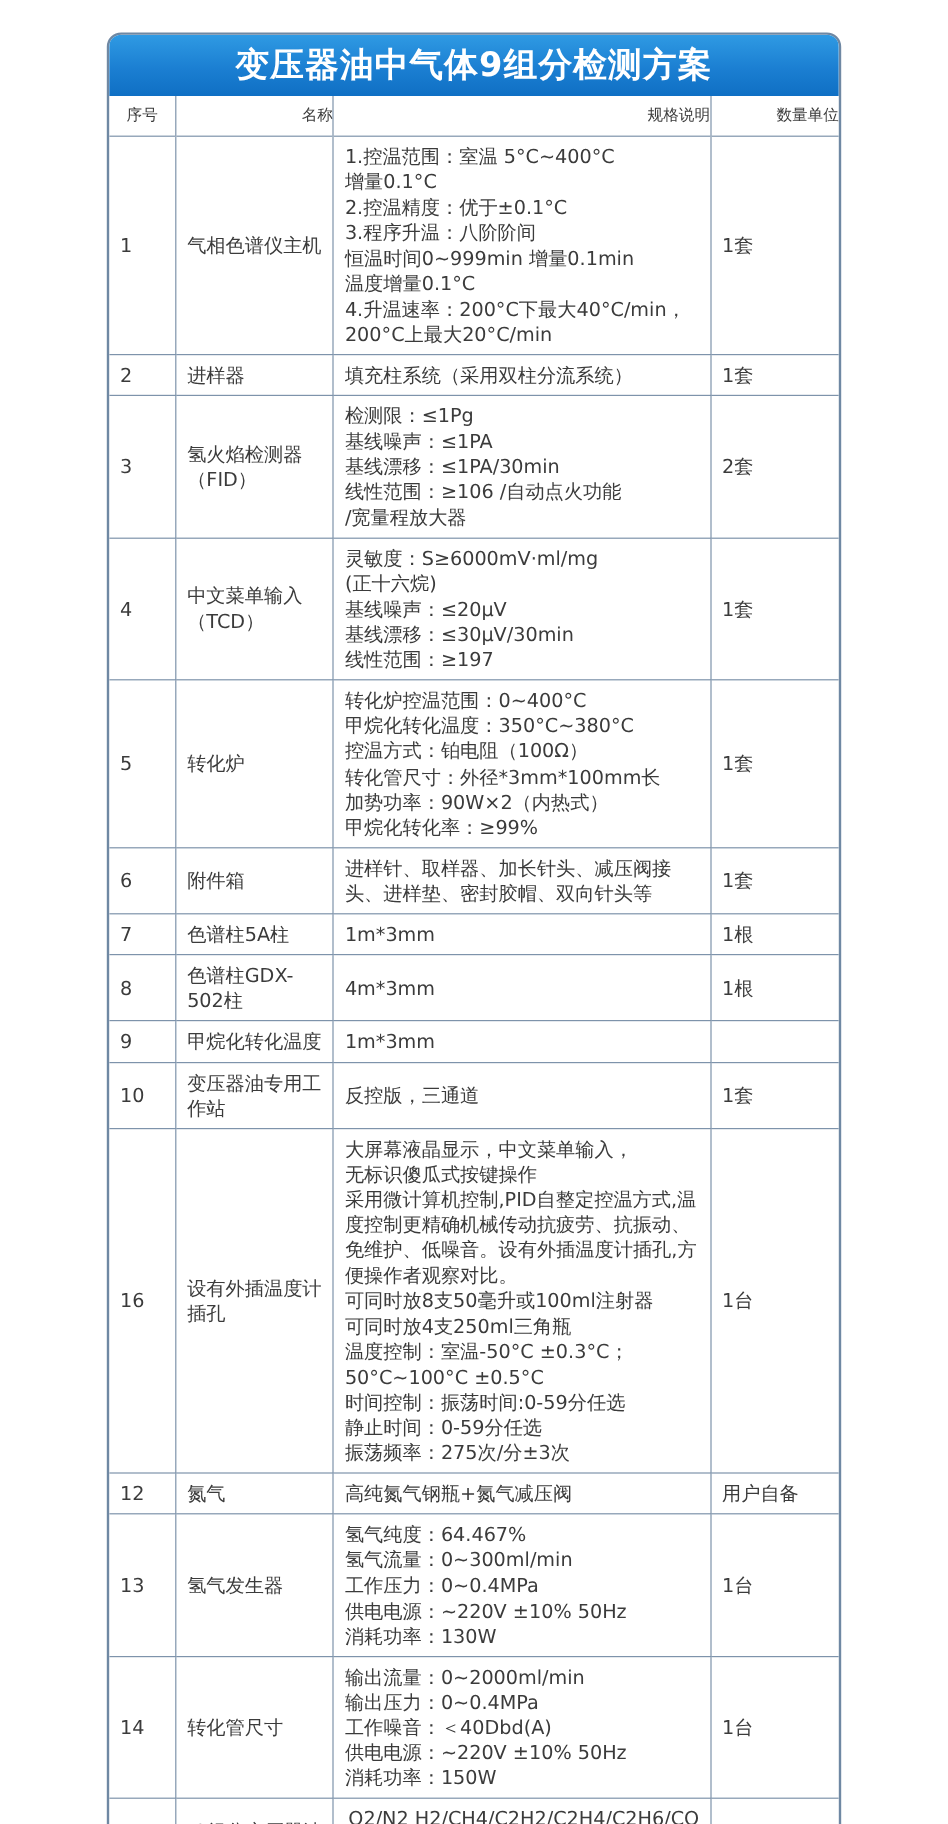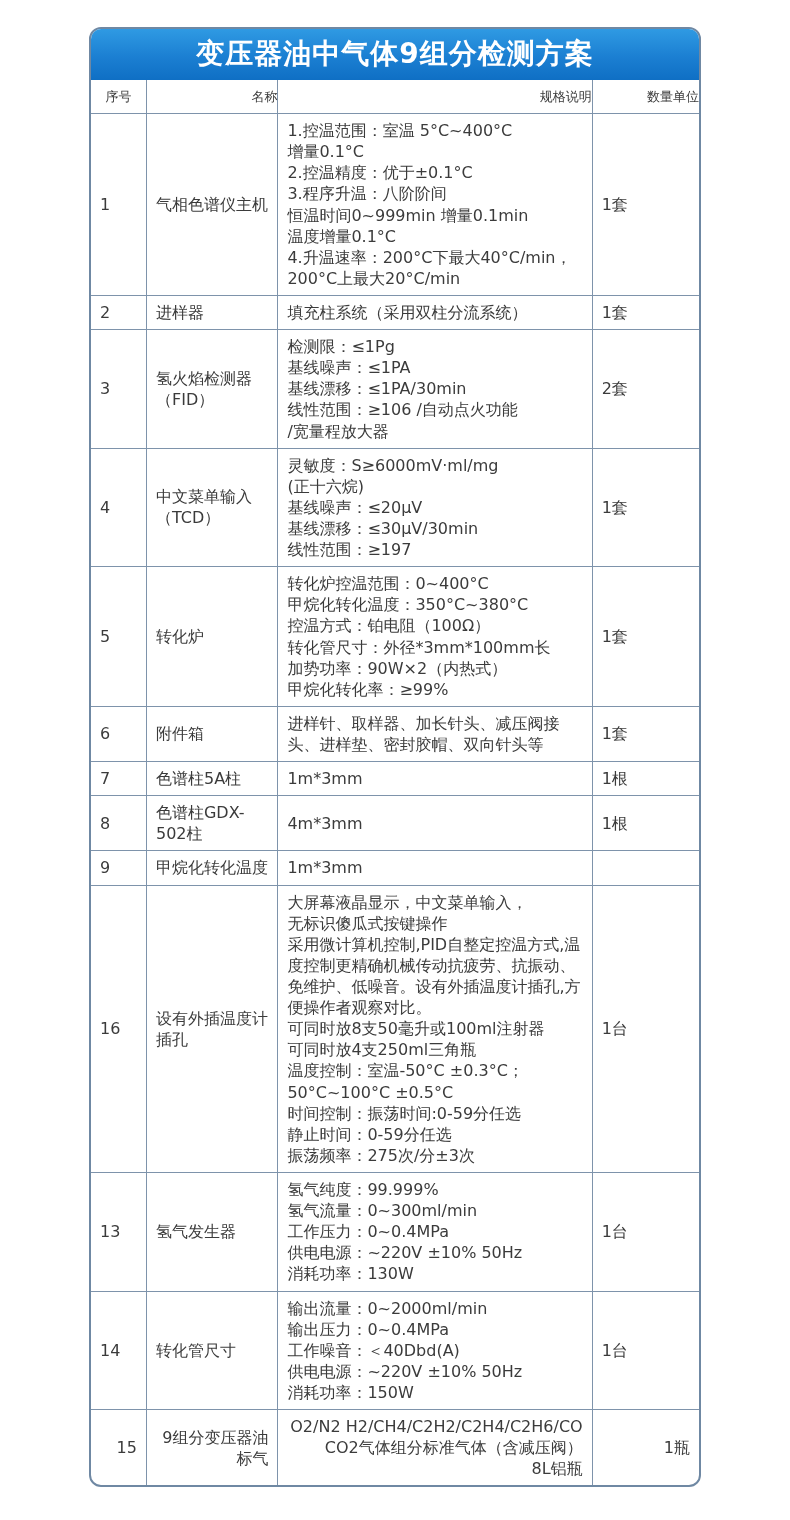--- a/index.html
+++ b/index.html
@@ -148,38 +148,50 @@
           <td class="cell-spec">4m*3mm</td>
           <td class="cell-qty">1根</td>
         </tr>
         <tr>
           <td class="cell-no">9</td>
           <td class="cell-name">甲烷化转化温度</td>
           <td class="cell-spec">1m*3mm</td>
           <td class="cell-qty"></td>
         </tr>
         <tr>
+          <td class="cell-no">10</td>
+          <td class="cell-name">变压器油专用工作站</td>
+          <td class="cell-spec">反控版，三通道</td>
+          <td class="cell-qty">1套</td>
+        </tr>
+        <tr>
           <td class="cell-no">16</td>
           <td class="cell-name">设有外插温度计插孔</td>
           <td class="cell-spec">大屏幕液晶显示，中文菜单输入，
 无标识傻瓜式按键操作
 采用微计算机控制,PID自整定控温方式,温度控制更精确机械传动抗疲劳、抗振动、免维护、低噪音。设有外插温度计插孔,方便操作者观察对比。
 可同时放8支50毫升或100ml注射器
 可同时放4支250ml三角瓶
 温度控制：室温-50°C ±0.3°C；
 50°C~100°C ±0.5°C
 时间控制：振荡时间:0-59分任选
 静止时间：0-59分任选
 振荡频率：275次/分±3次</td>
           <td class="cell-qty">1台</td>
         </tr>
         <tr>
+          <td class="cell-no">12</td>
+          <td class="cell-name">氮气</td>
+          <td class="cell-spec">高纯氮气钢瓶+氮气减压阀</td>
+          <td class="cell-qty">用户自备</td>
+        </tr>
+        <tr>
           <td class="cell-no">13</td>
           <td class="cell-name">氢气发生器</td>
-          <td class="cell-spec">氢气纯度：99.999%
+          <td class="cell-spec">氢气纯度：64.467%
 氢气流量：0~300ml/min
 工作压力：0~0.4MPa
 供电电源：~220V ±10% 50Hz
 消耗功率：130W</td>
           <td class="cell-qty">1台</td>
         </tr>
         <tr>
           <td class="cell-no">14</td>
           <td class="cell-name">转化管尺寸</td>
           <td class="cell-spec">输出流量：0~2000ml/min

